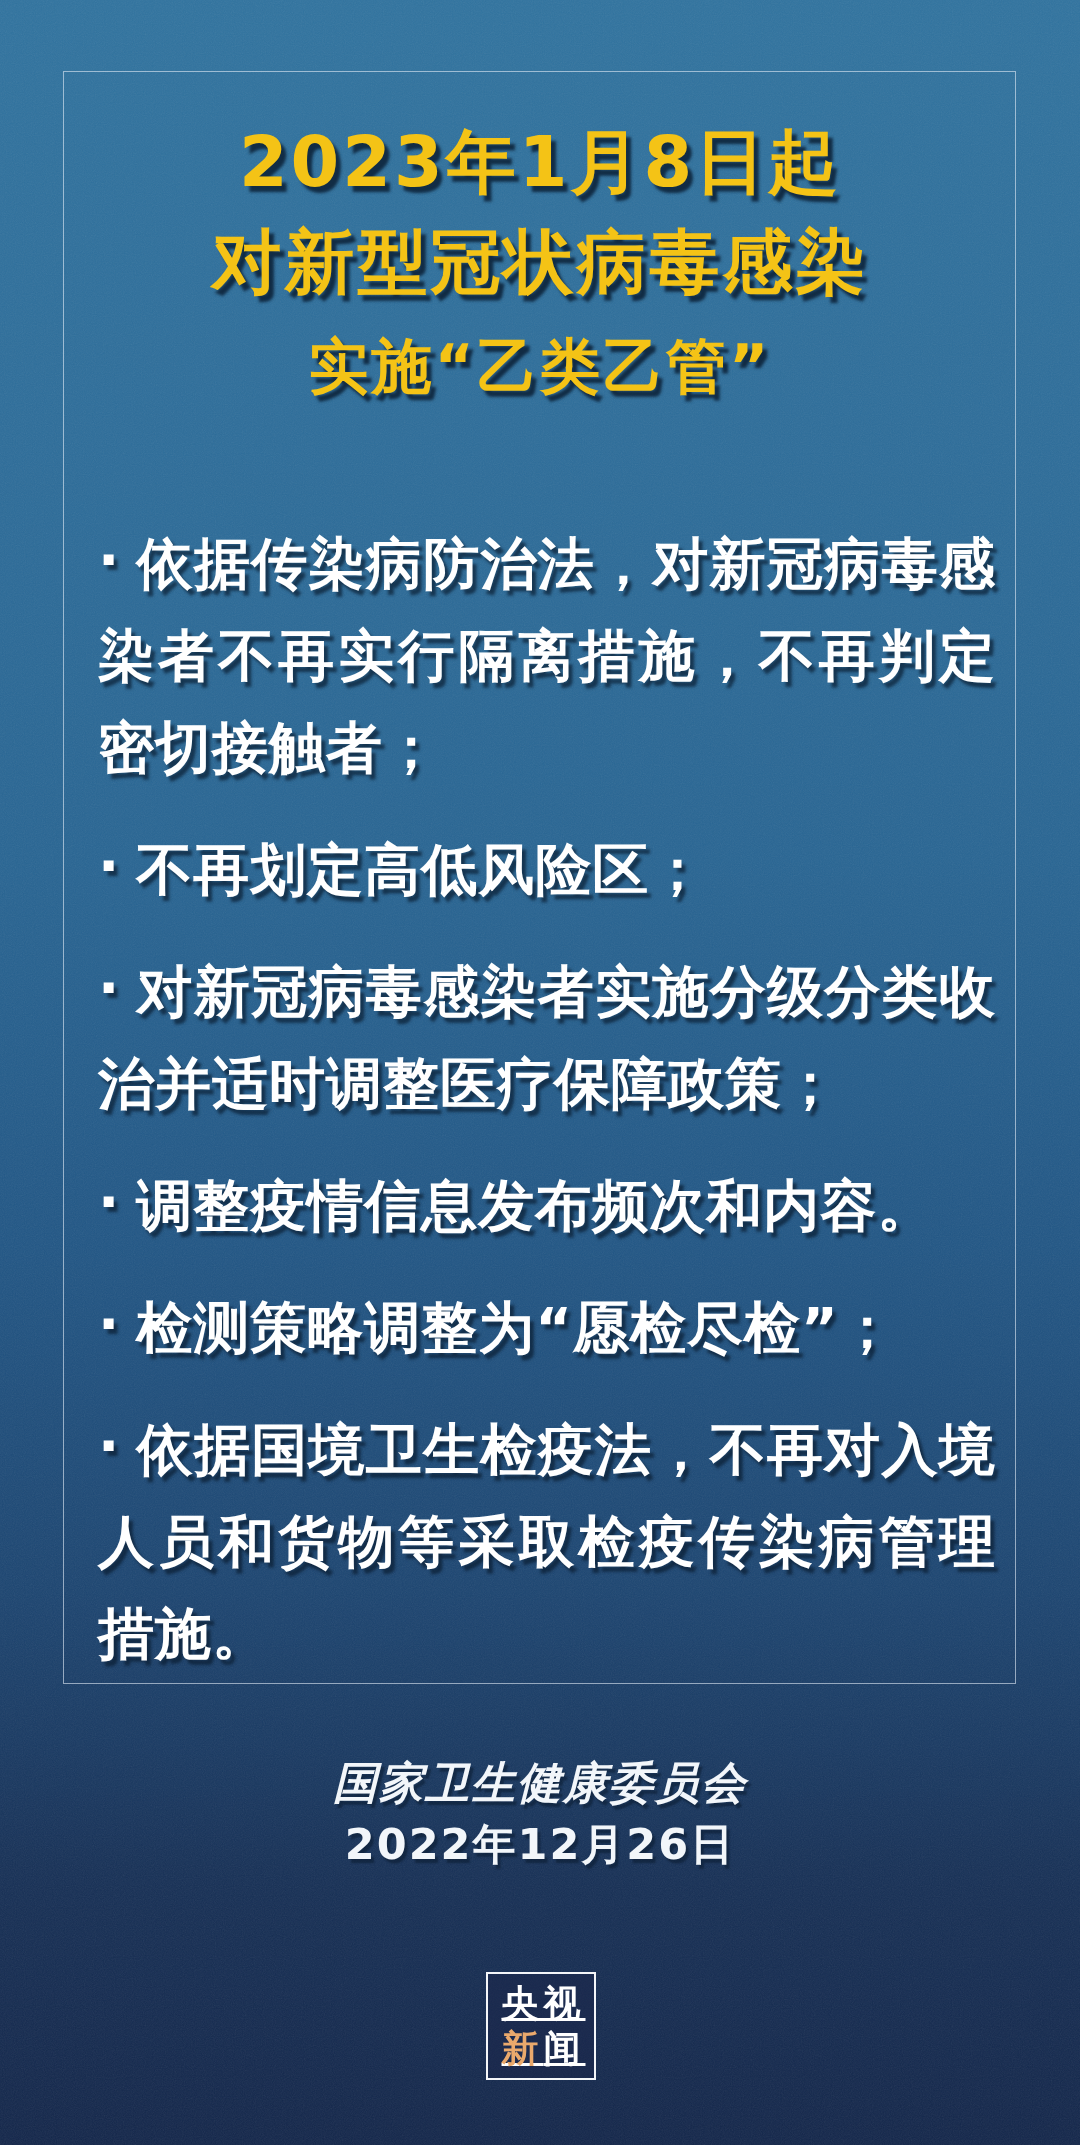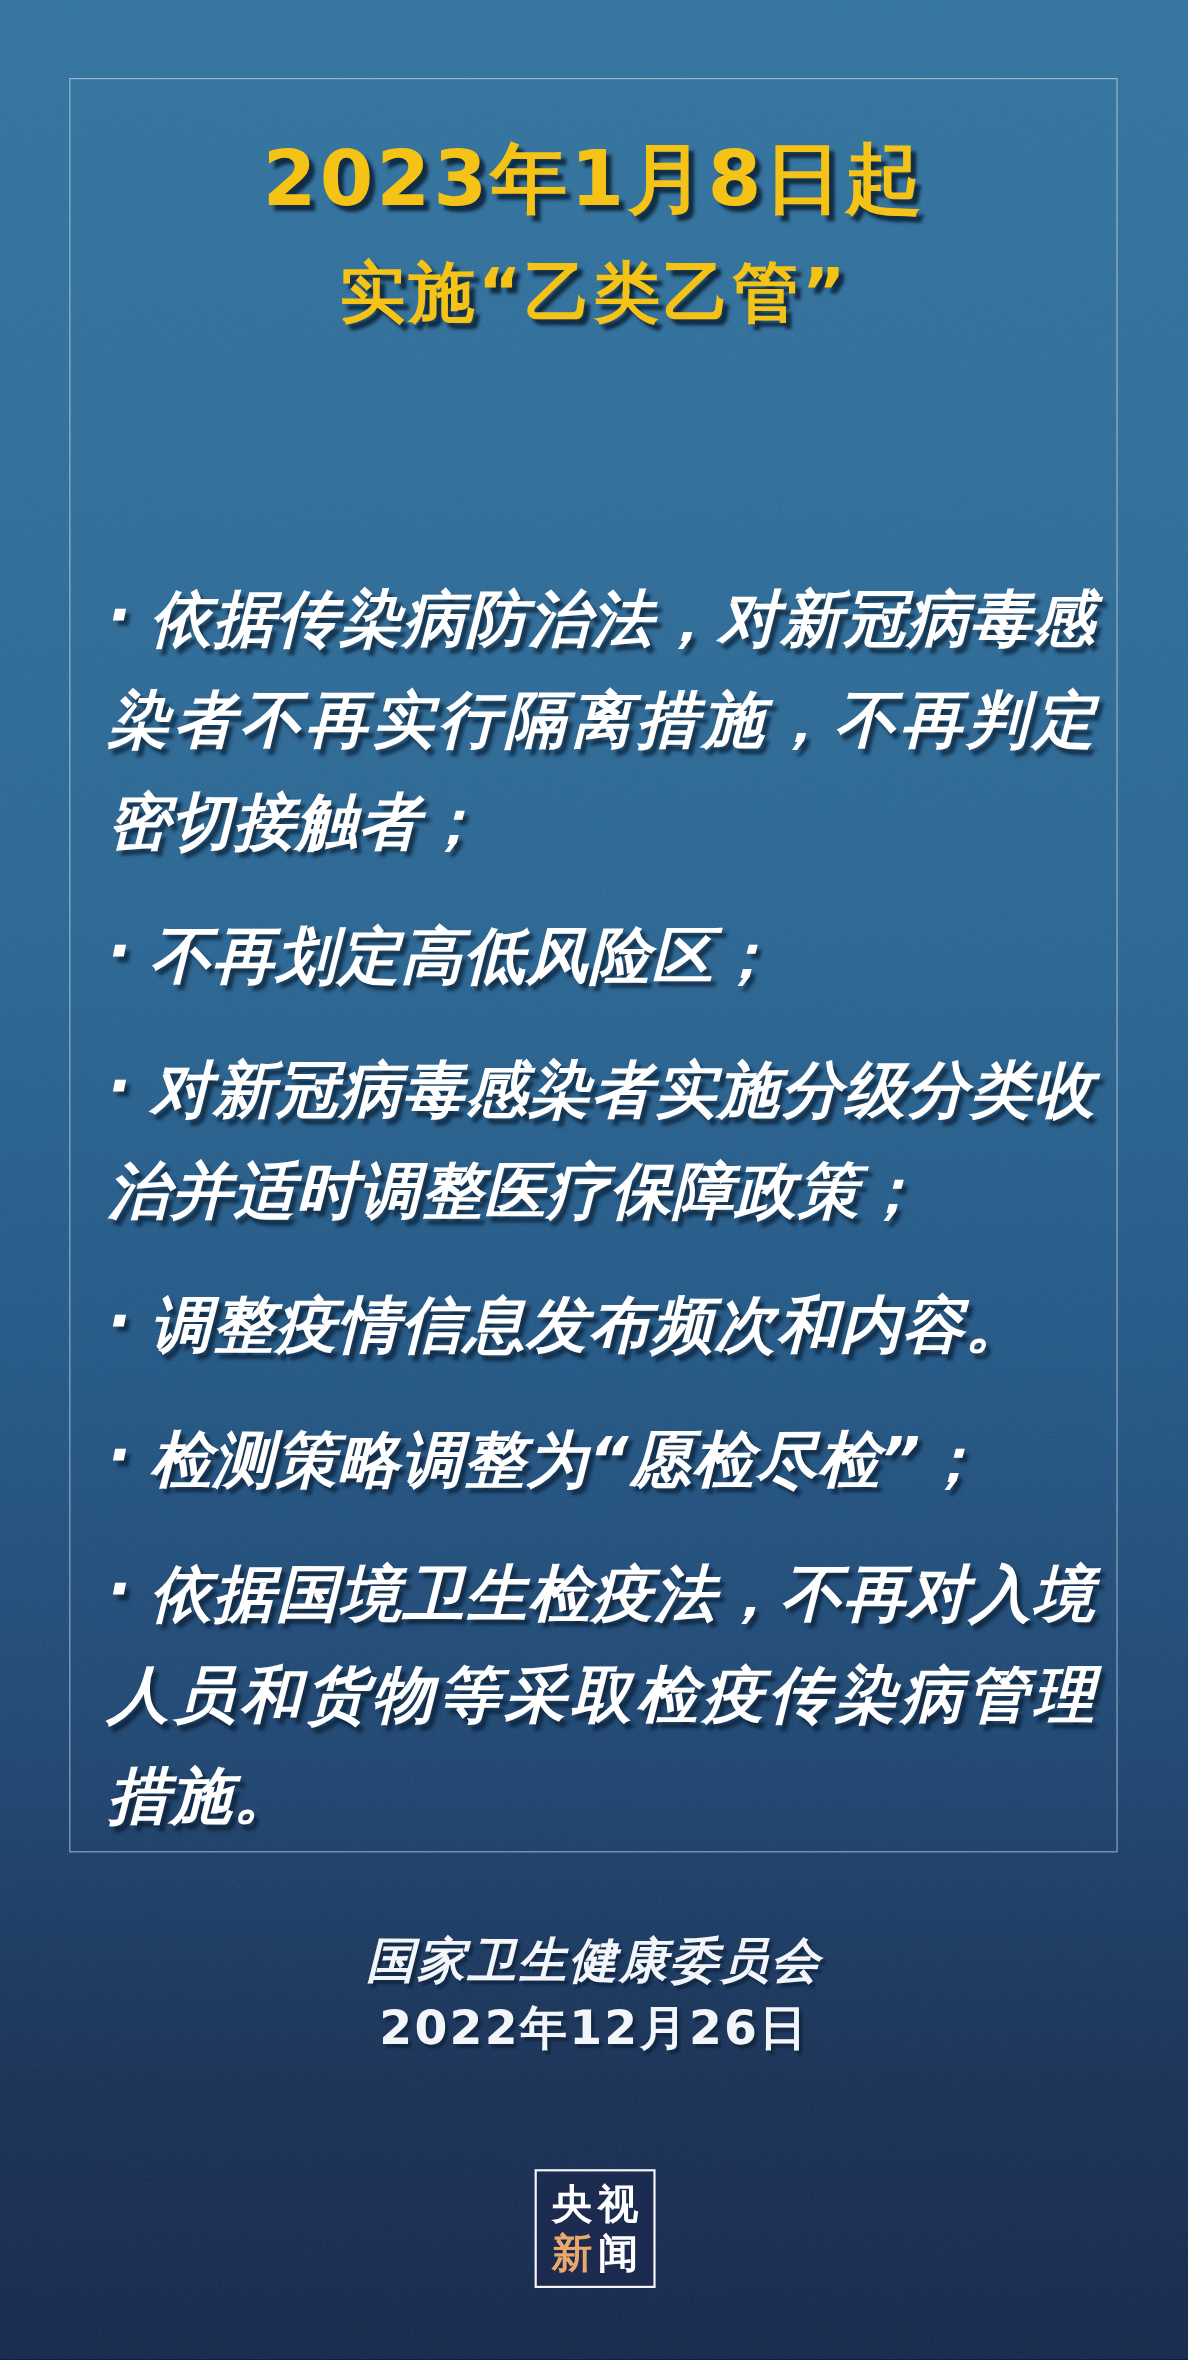--- a/index.html
+++ b/index.html
@@ -68,21 +68,20 @@
     color: #ffffff;
     font-weight: 800;
   }
   .bullet {
     margin: 0 0 30px 0;
     font-size: 56px;
     line-height: 92px;
     letter-spacing: 1px;
     text-shadow: 4px 5px 3px rgba(9, 26, 46, 0.68);
     text-align: justify;
-    font-style: italic;
   }
   .bullet .marker {
     display: inline-block;
     margin-right: 16px;
     transform: translateY(-4px);
   }
   .footer {
     position: absolute;
     left: 0;
     top: 1752px;
@@ -119,20 +118,21 @@
     justify-content: center;
     color: #ffffff;
     font-weight: 800;
   }
   .logo .logo-line {
     font-size: 37px;
     line-height: 45px;
     letter-spacing: 5px;
     margin-left: 5px; 
     white-space: nowrap;
+    text-decoration: underline;
   }
   .logo .accent {
     color: #eaa96c;
   }
 </style>
 </head>
 <body>
 
 <div class="poster">
 
@@ -141,20 +141,21 @@
       <feTurbulence type="fractalNoise" baseFrequency="0.9" numOctaves="2" stitchTiles="stitch"></feTurbulence>
       <feColorMatrix type="saturate" values="0"></feColorMatrix>
     </filter>
     <rect width="100%" height="100%" filter="url(#noiseF)"></rect>
   </svg>
 
   <div class="frame"></div>
 
   <div class="title">
     <div class="t-line">2023年1月8日起</div>
+    <div class="t-line">对新型冠状病毒感染</div>
     <div class="t-line big">实施“乙类乙管”</div>
   </div>
 
   <div class="bullets">
     <p class="bullet"><span class="marker">·</span><span>依据传染病防治法，对新冠病毒感染者不再实行隔离措施，不再判定密切接触者；</span></p>
     <p class="bullet"><span class="marker">·</span><span>不再划定高低风险区；</span></p>
     <p class="bullet"><span class="marker">·</span><span>对新冠病毒感染者实施分级分类收治并适时调整医疗保障政策；</span></p>
     <p class="bullet"><span class="marker">·</span><span>调整疫情信息发布频次和内容。</span></p>
     <p class="bullet"><span class="marker">·</span><span>检测策略调整为“愿检尽检”；</span></p>
     <p class="bullet"><span class="marker">·</span><span>依据国境卫生检疫法，不再对入境人员和货物等采取检疫传染病管理措施。</span></p>

